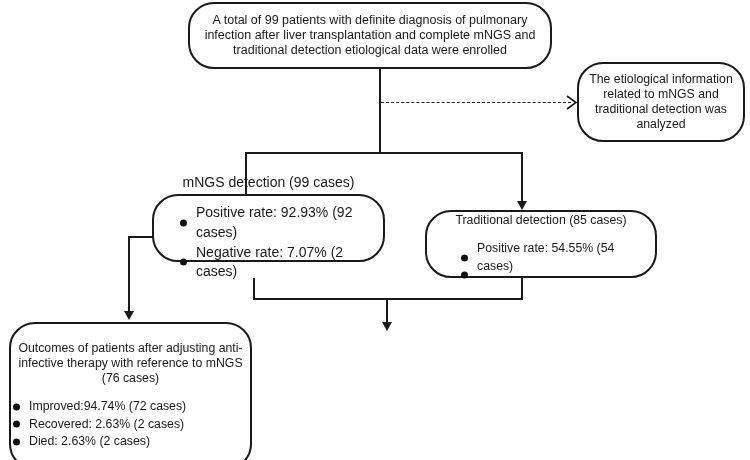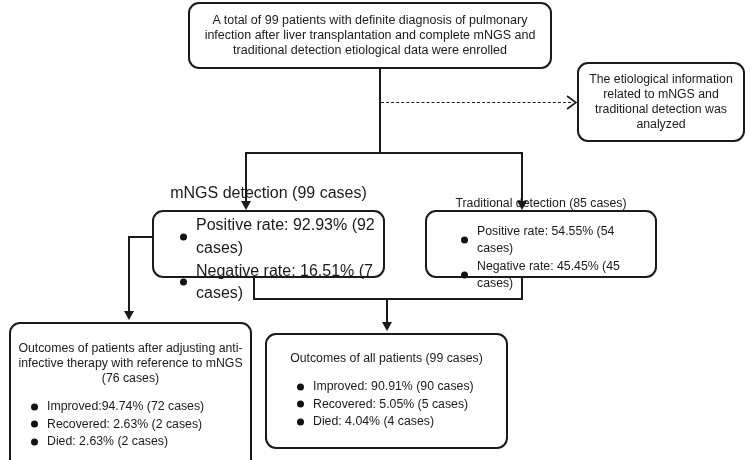--- a/index.html
+++ b/index.html
@@ -13,21 +13,21 @@
     height: 460px;
     background: #ffffff;
     font-family: "Liberation Sans", sans-serif;
     color: #1a1a1a;
     overflow: hidden;
   }
   .node {
     position: absolute;
     box-sizing: border-box;
     border: 2px solid #1a1a1a;
-    border-radius: 11px;
+    border-radius: 26px;
     background: #ffffff;
     display: flex;
     flex-direction: column;
     justify-content: center;
     z-index: 2;
   }
   .node .title {
     text-align: center;
     line-height: 1.22;
     padding: 0 0;
@@ -57,34 +57,34 @@
   #node-enrolled {
     left: 188px; top: 2px; width: 364px; height: 67px;
     font-size: 12.5px;
   }
   #node-enrolled .title { padding: 0 12px; }
   #node-analyzed {
     left: 577px; top: 62px; width: 168px; height: 80px;
     font-size: 12.3px;
   }
   #node-mngs {
-    left: 152px; top: 210px; width: 233px; height: 68px;
-    font-size: 16px;
+    left: 152px; top: 194px; width: 233px; height: 68px;
+    font-size: 14px;
   }
   #node-mngs ul { padding-left: 24px; }
   #node-trad {
     left: 425px; top: 210px; width: 232px; height: 68px;
     font-size: 12.3px;
   }
   #node-trad ul { padding-left: 32px; }
   #node-outcomes-mngs {
     left: 9px; top: 322px; width: 243px; height: 148px;
     font-size: 12.3px;
   }
-  #node-outcomes-mngs ul { padding-left: 18px; }
+  #node-outcomes-mngs ul { }
   #node-outcomes-all {
     left: 265px; top: 333px; width: 243px; height: 116px;
     font-size: 12.3px;
   }
   #node-outcomes-all ul { padding-left: 28px; }
   
   .conn {
     position: absolute;
     background: #1a1a1a;
     z-index: 1;
@@ -122,49 +122,41 @@
   </div>
 
   <div class="node" id="node-analyzed">
     <div class="title">The etiological information related to mNGS and traditional detection was analyzed</div>
   </div>
 
   <div class="node" id="node-mngs">
     <div class="title">mNGS detection (99 cases)</div>
     <ul>
       <li><span class="bullet"></span><span>Positive rate: 92.93% (92 cases)</span></li>
-      <li><span class="bullet"></span><span>Negative rate: 16.51% (7 cases)</span></li>
+      <li><span class="bullet"></span><span>Negative rate: 7.07% (2 cases)</span></li>
     </ul>
   </div>
 
   <div class="node" id="node-trad">
     <div class="title">Traditional detection (85 cases)</div>
     <ul>
       <li><span class="bullet"></span><span>Positive rate: 54.55% (54 cases)</span></li>
-      <li><span class="bullet"></span><span>Negative rate: 45.45% (45 cases)</span></li>
+      <li><span class="bullet"></span></li>
     </ul>
   </div>
 
   <div class="node" id="node-outcomes-mngs">
     <div class="title">Outcomes of patients after adjusting anti-infective therapy with reference to mNGS (76 cases)</div>
     <ul>
       <li><span class="bullet"></span><span>Improved:94.74% (72 cases)</span></li>
       <li><span class="bullet"></span><span>Recovered: 2.63% (2 cases)</span></li>
       <li><span class="bullet"></span><span>Died: 2.63% (2 cases)</span></li>
     </ul>
   </div>
 
-  <div class="node" id="node-outcomes-all">
-    <div class="title">Outcomes of all patients (99 cases)</div>
-    <ul>
-      <li><span class="bullet"></span><span>Improved: 90.91% (90 cases)</span></li>
-      <li><span class="bullet"></span><span>Recovered: 5.05% (5 cases)</span></li>
-      <li><span class="bullet"></span><span>Died: 4.04% (4 cases)</span></li>
-    </ul>
-  </div>
 
   <div class="conn v" style="left:379px; top:69px; height:84px;"></div>
 
   <div class="conn h" style="left:245px; top:152px; width:278px;"></div>
 
   <div class="conn v" style="left:245px; top:152px; height:50px;"></div>
   <div class="arrowhead arrow-down" style="left:241px; top:201px;"></div>
 
   <div class="conn v" style="left:521px; top:152px; height:50px;"></div>
   <div class="arrowhead arrow-down" style="left:517px; top:201px;"></div>

